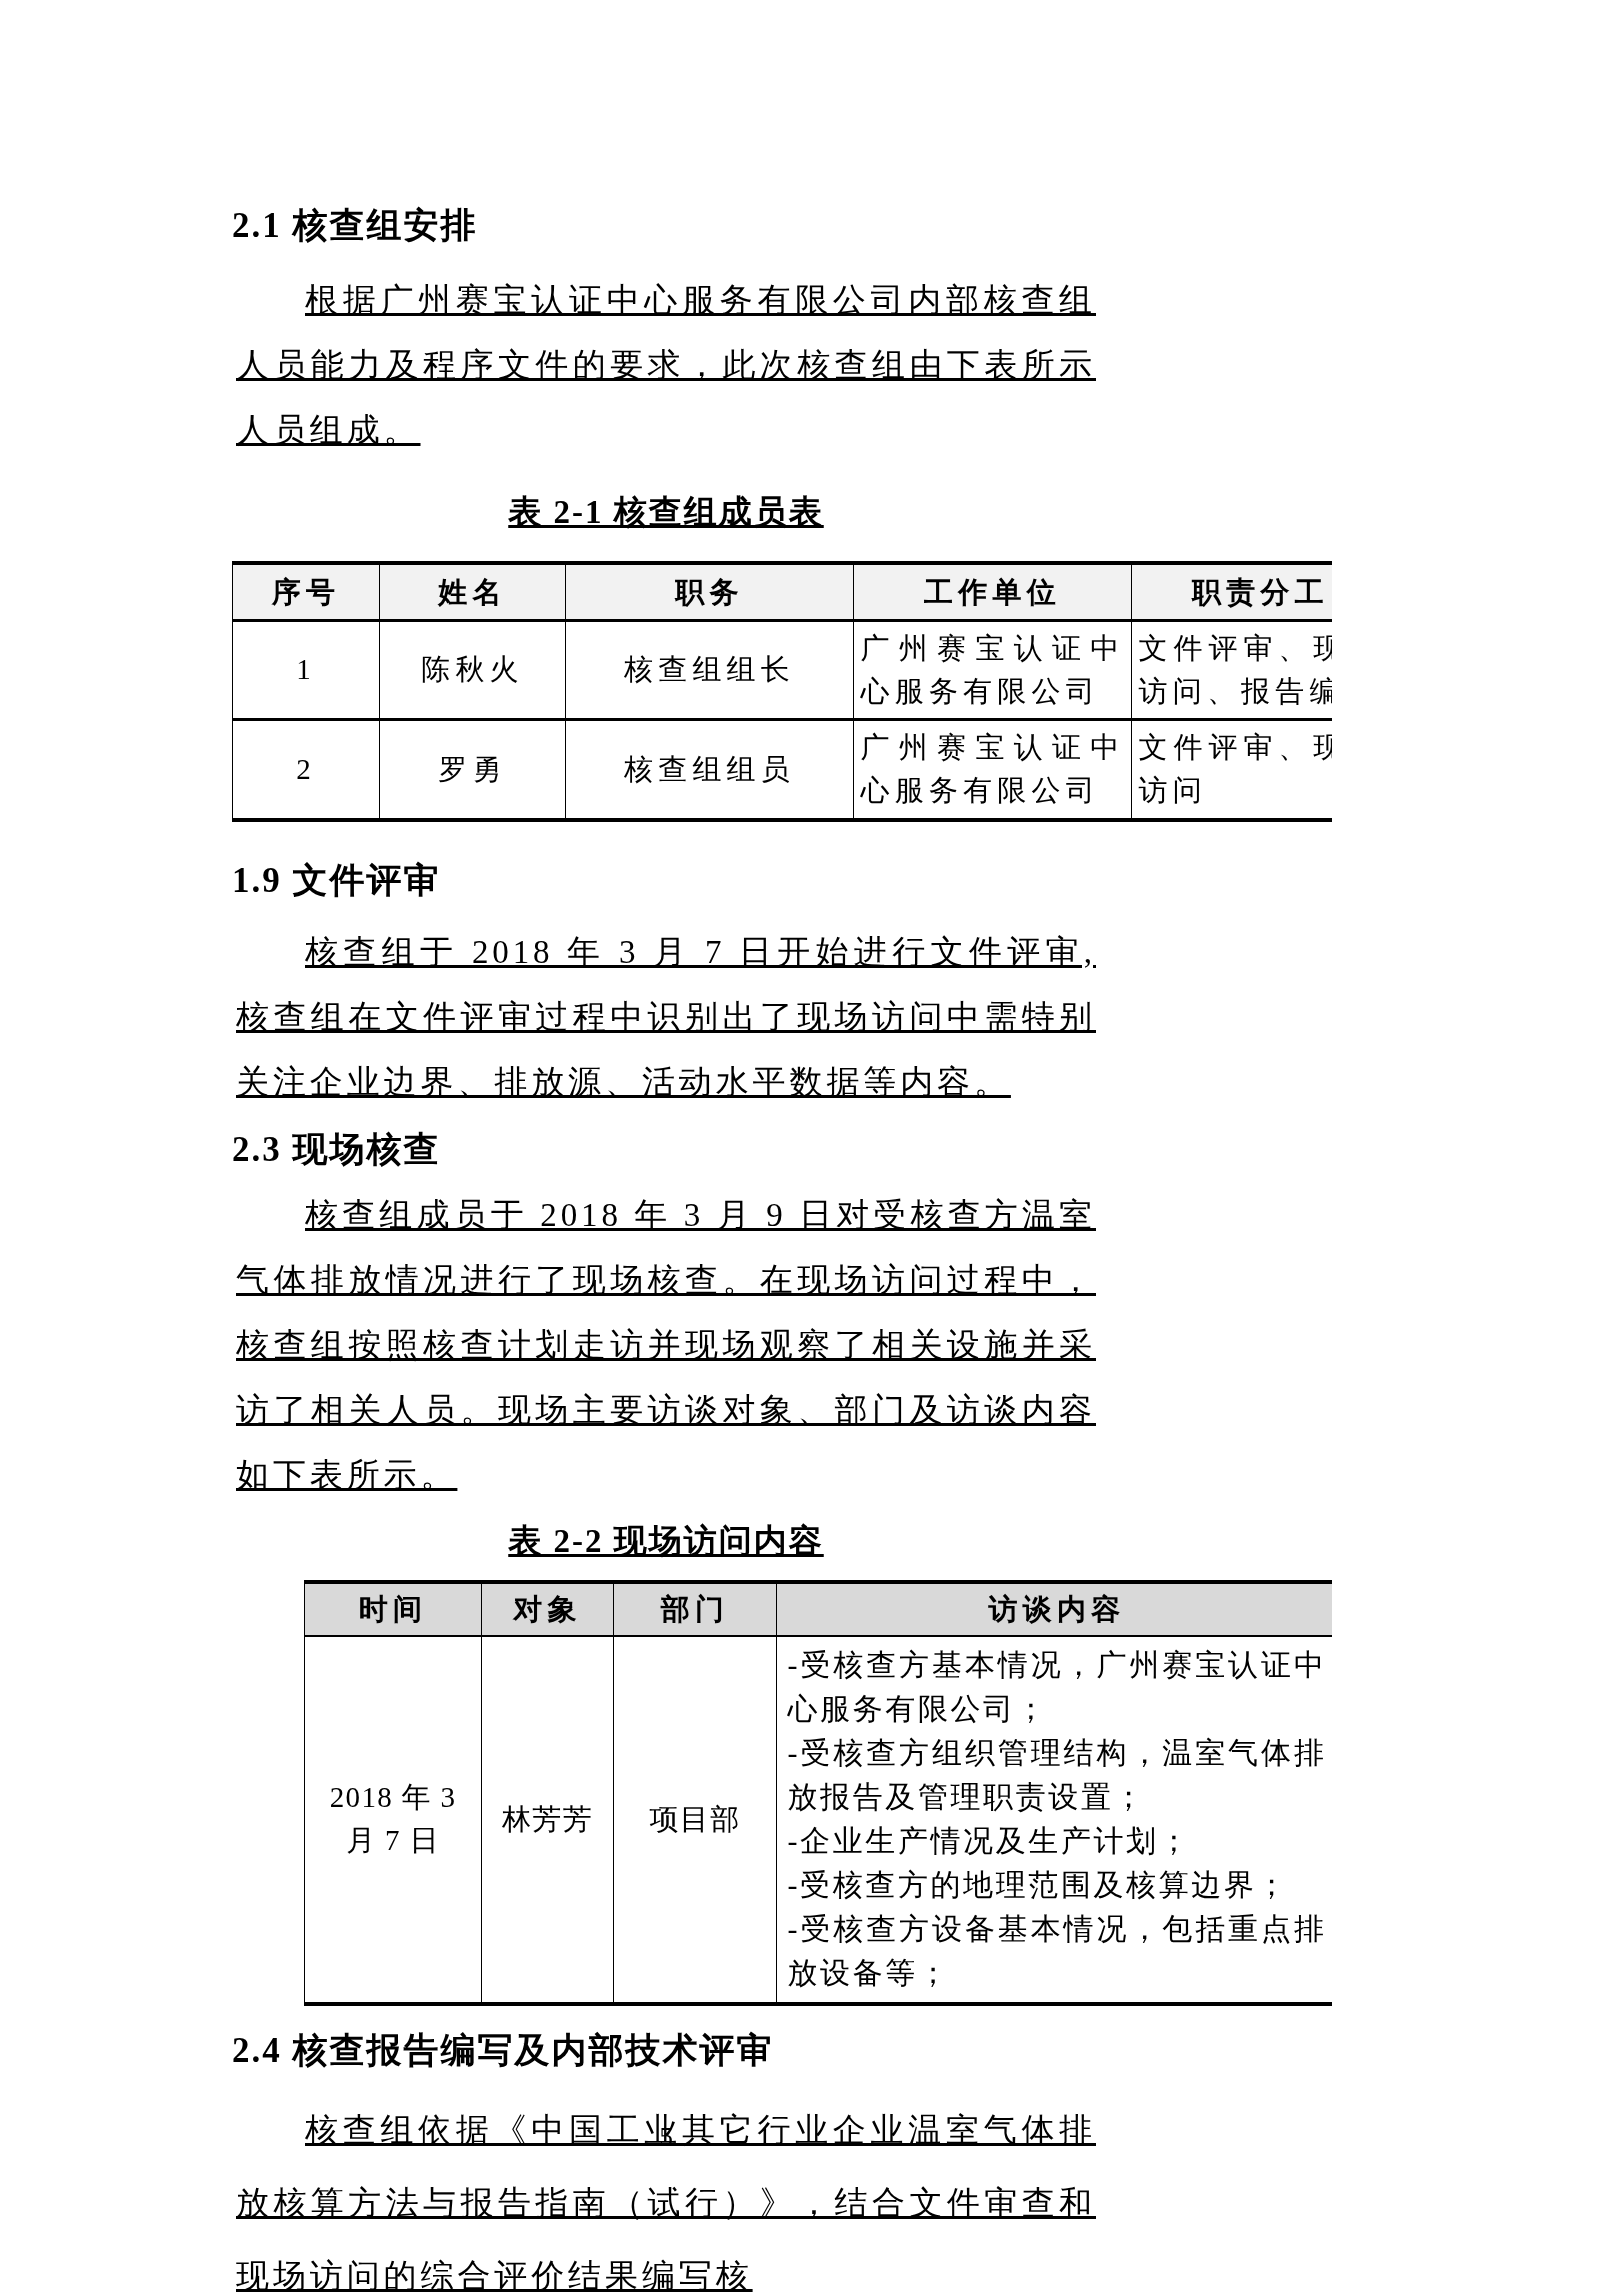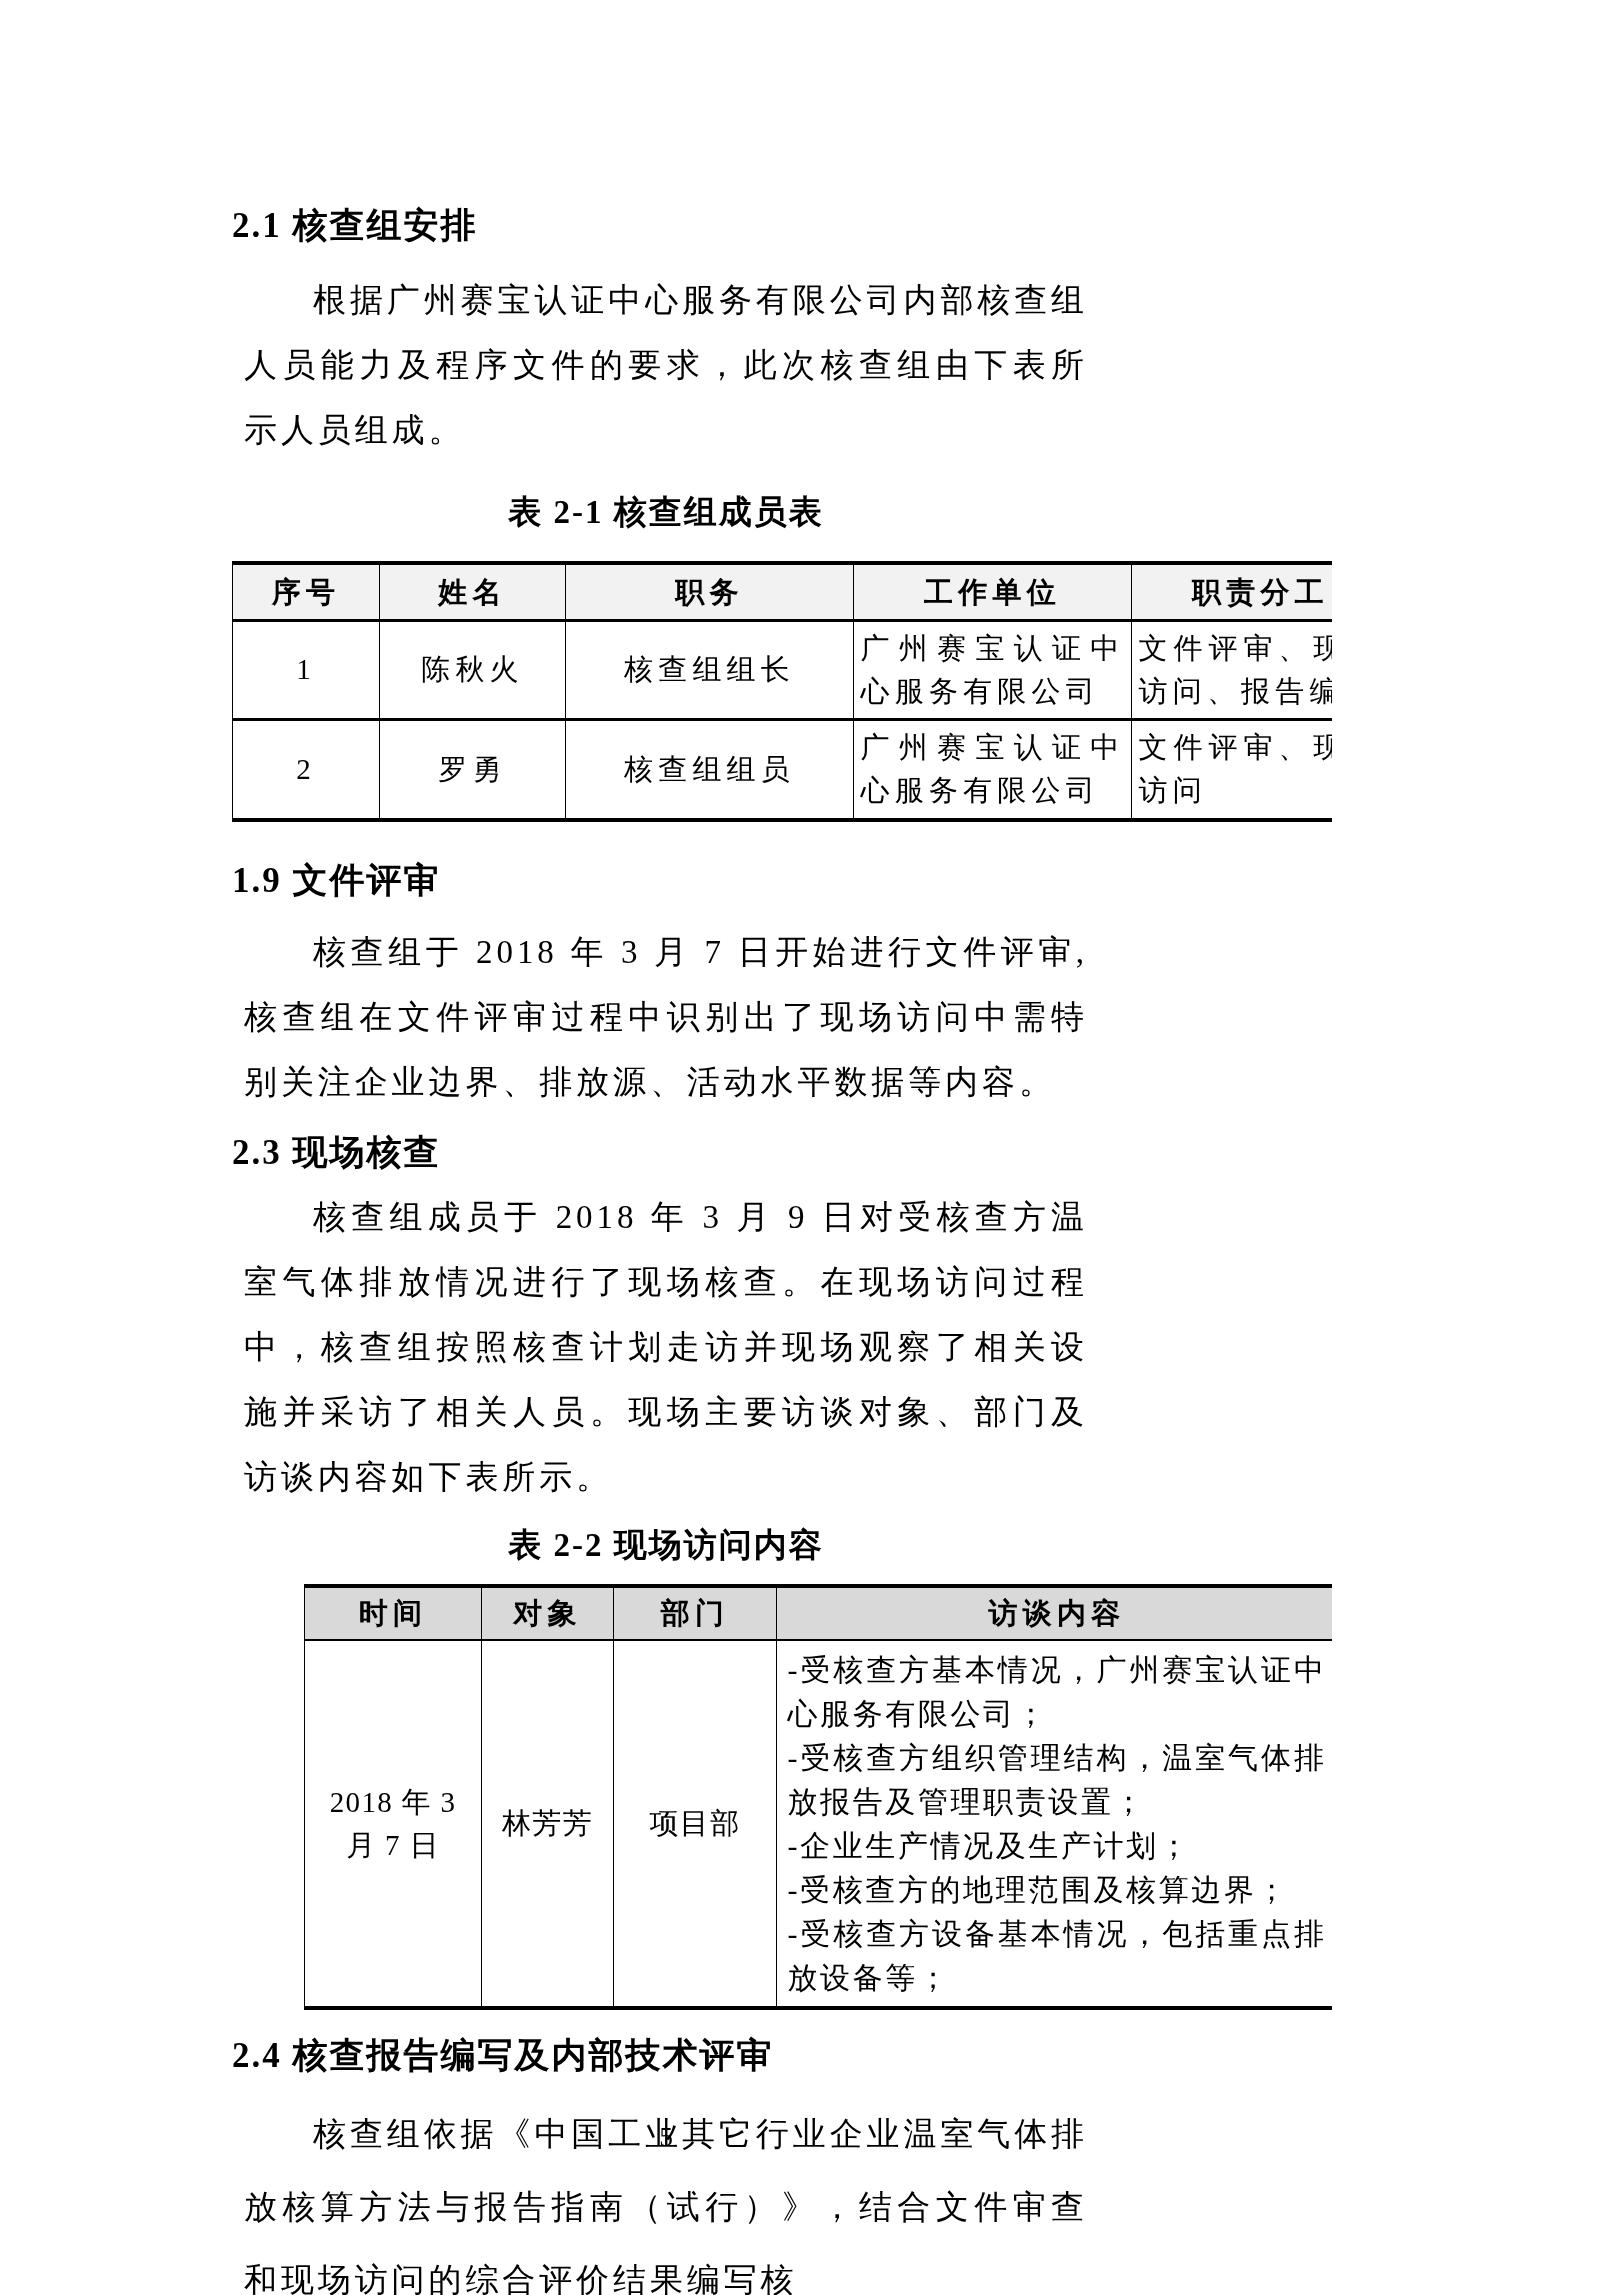--- a/index.html
+++ b/index.html
@@ -11,25 +11,25 @@
     box-sizing:border-box;
     padding:200px 232px 7px 232px;
     overflow:hidden;
   }
   .heading{
     font-size:35px;font-weight:bold;line-height:52px;
     letter-spacing:2px;margin:0;
   }
   .para{
     font-size:33px;line-height:65px;letter-spacing:3.9px;
-    text-align:justify;text-indent:69px;margin:12px;
+    text-align:justify;text-indent:69px;margin:4px;text-decoration:underline;
   }
   .tbl-title{
     font-size:33px;font-weight:bold;text-align:center;
-    line-height:46px;letter-spacing:2px;margin:0;
+    line-height:46px;letter-spacing:2px;margin:0;text-decoration:underline;
   }
   table{border-collapse:collapse;table-layout:fixed;}
   td,th{border:1.3px solid #000;box-sizing:border-box;word-break:break-all;}
   
   .t1{width:1158px;margin:26px 0 0 0;}
   .t1 th{
     border-top-width:4.6px;border-bottom-width:3.3px;
     background:#f2f2f2;font-size:29px;font-weight:bold;
     letter-spacing:5.2px;padding:9.2px 0;line-height:35px;text-align:center;
   }

